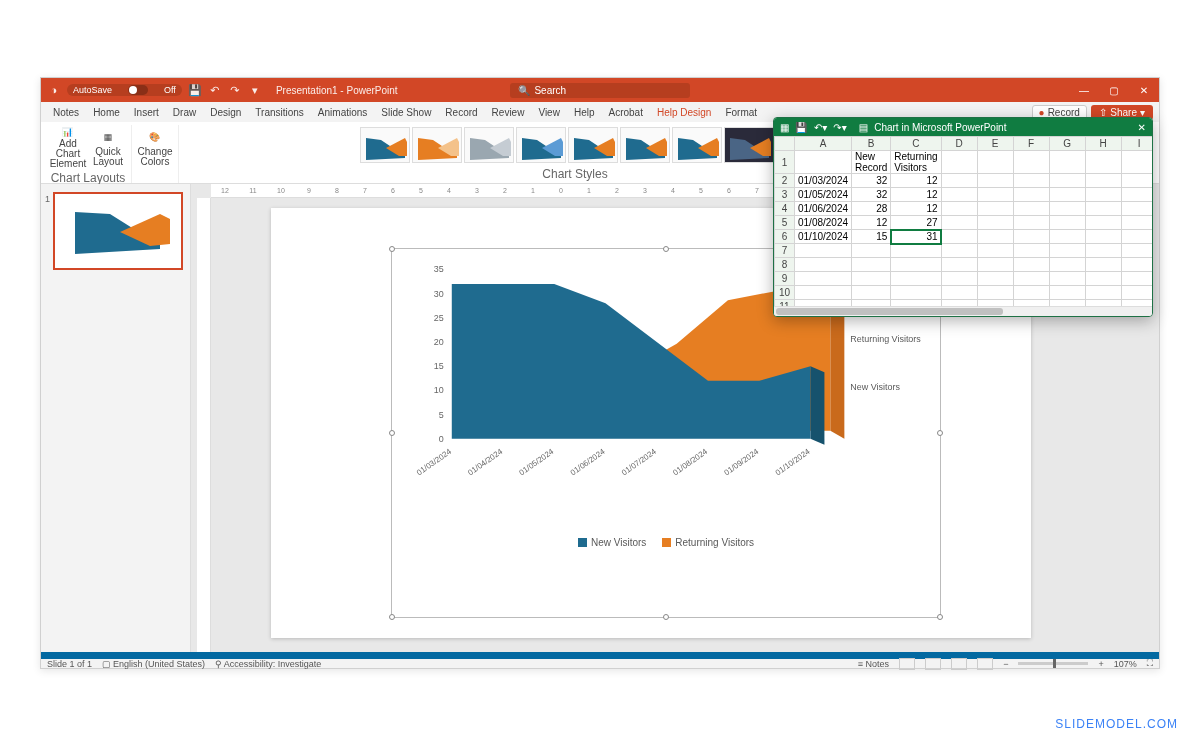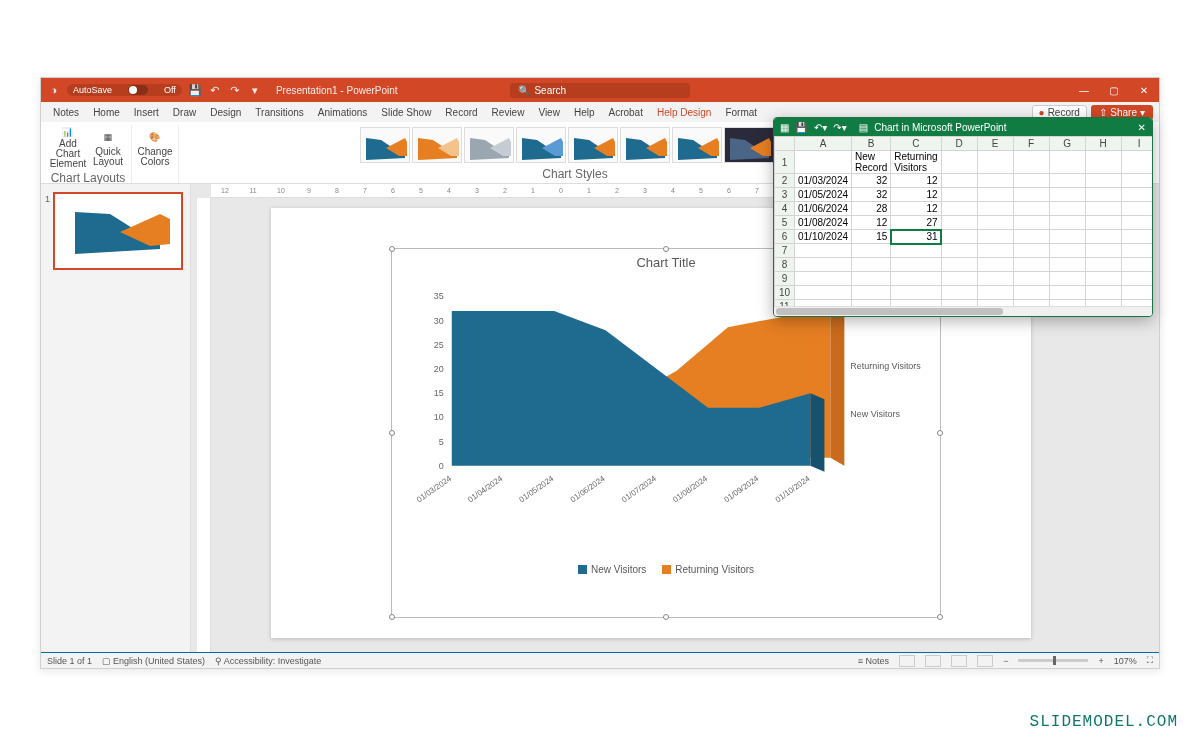--- a/index.html
+++ b/index.html
@@ -40,38 +40,38 @@
 .ruler-v { position:absolute; top:14px; left:156px; width:14px; bottom:0; background:#fff; border-right:1px solid #ddd; }
 .canvas { position:absolute; top:14px; left:170px; right:14px; bottom:0; background:#e8e8e8; overflow:hidden; }
 .slide { position:absolute; left:60px; top:10px; width:760px; height:430px; background:#fff; box-shadow:0 1px 4px rgba(0,0,0,.2); }
 .chart-frame { position:absolute; left:120px; top:40px; width:550px; height:370px; border:1px solid #bbb; }
 .chart-frame .handle { position:absolute; width:6px; height:6px; background:#fff; border:1px solid #888; border-radius:50%; }
 .chart-title { text-align:center; font-size:13px; color:#595959; padding:6px 0; }
 .chart-svg { width:100%; height:280px; }
 .legend { display:flex; justify-content:center; gap:16px; font-size:10px; color:#595959; padding:4px 0; }
 .legend-item { display:flex; align-items:center; gap:4px; }
 .legend-sw { width:9px; height:9px; }
-.statusbar { position:absolute; bottom:0; left:0; right:0; height:16px; background:#f3f3f3; border-top:1px solid #0369a1; display:flex; align-items:center; font-size:9px; color:#555; padding:0 6px; justify-content:space-between; }
+.statusbar { position:absolute; bottom:0; left:0; right:0; height:16px; background:#f3f3f3; border-top:7px solid #0369a1; display:flex; align-items:center; font-size:9px; color:#555; padding:0 6px; justify-content:space-between; }
 .statusbar .left, .statusbar .right { display:flex; align-items:center; gap:10px; }
 .view-btn { width:16px; height:12px; border:1px solid #ccc; cursor:pointer; }
 .zoom-slider { width:70px; height:3px; background:#ccc; position:relative; }
 .zoom-slider::after { content:""; position:absolute; left:50%; top:-3px; width:3px; height:9px; background:#666; }
 
 .excel { position:absolute; right:6px; top:39px; width:380px; height:200px; background:#fff; border:1px solid #1e7145; box-shadow:0 4px 16px rgba(0,0,0,.3); z-index:50; border-radius:4px; overflow:hidden; display:flex; flex-direction:column; }
 .excel-title { height:18px; background:#107c41; color:#fff; display:flex; align-items:center; padding:0 6px; font-size:10px; gap:6px; }
 .excel-title .spacer { flex:1; }
 .excel-grid { flex:1; overflow:auto; position:relative; font-size:10px; }
 .excel-grid table { border-collapse:collapse; width:100%; }
 .excel-grid th, .excel-grid td { border:1px solid #d4d4d4; height:14px; padding:0 3px; text-align:right; min-width:36px; background:#fff; }
 .excel-grid th { background:#eef5ee; text-align:center; color:#444; font-weight:normal; }
 .excel-grid .rowhdr { background:#eef5ee; text-align:center; width:20px; min-width:20px; }
 .excel-grid td.sel { outline:2px solid #107c41; outline-offset:-1px; }
 .excel-scroll { height:10px; background:#f0f0f0; border-top:1px solid #ddd; position:relative; }
 .excel-scroll .thumb { position:absolute; left:2px; top:1px; width:60%; height:7px; background:#c0c0c0; border-radius:3px; }
-.watermark { position:absolute; right:22px; bottom:12px; font-size:16px; letter-spacing:1px; color:#0f766e; font-family:Liberation Mono, monospace; }
+.watermark { position:absolute; right:22px; bottom:12px; font-size:12px; letter-spacing:1px; color:#3b82f6; font-family:Liberation Sans, sans-serif; }
 </style>
 </head>
 <body>
 
 <div class="app">
 
   <div class="titlebar">
     <div class="left">
       <span class="qat-icon">◑</span>
       <div class="autosave-badge">
@@ -260,21 +260,20 @@
       <div class="slide">
         <div class="chart-frame">
           <div class="handle" style="left:-3px;top:-3px"></div>
           <div class="handle" style="right:-3px;top:-3px"></div>
           <div class="handle" style="left:-3px;bottom:-3px"></div>
           <div class="handle" style="right:-3px;bottom:-3px"></div>
           <div class="handle" style="left:50%;top:-3px;margin-left:-3px"></div>
           <div class="handle" style="left:50%;bottom:-3px;margin-left:-3px"></div>
           <div class="handle" style="left:-3px;top:50%;margin-top:-3px"></div>
           <div class="handle" style="right:-3px;top:50%;margin-top:-3px"></div>
-          <div class="chart-title">Chart Title</div>
           <svg class="chart-svg" viewBox="0 0 550 280" id="chart-svg">
               <text x="52" y="193" font-size="9" fill="#666" text-anchor="end">0</text>
               <text x="52" y="168.71428571428572" font-size="9" fill="#666" text-anchor="end">5</text>
               <text x="52" y="144.42857142857144" font-size="9" fill="#666" text-anchor="end">10</text>
               <text x="52" y="120.14285714285715" font-size="9" fill="#666" text-anchor="end">15</text>
               <text x="52" y="95.85714285714286" font-size="9" fill="#666" text-anchor="end">20</text>
               <text x="52" y="71.57142857142857" font-size="9" fill="#666" text-anchor="end">25</text>
               <text x="52" y="47.285714285714306" font-size="9" fill="#666" text-anchor="end">30</text>
               <text x="52" y="23" font-size="9" fill="#666" text-anchor="end">35</text>
               <polygon points="80,182 80,123.71428571428572 131.42857142857144,123.71428571428572 182.85714285714286,123.71428571428572 234.28571428571428,123.71428571428572 285.7142857142857,94.57142857142858 337.14285714285717,50.85714285714286 388.57142857142856,41.14285714285714 440,31.428571428571445 440,182" fill="#e67e22"></polygon>

